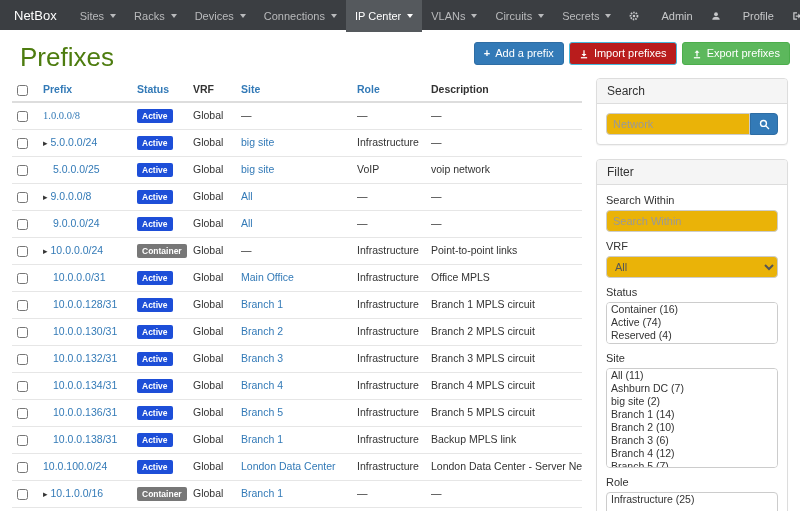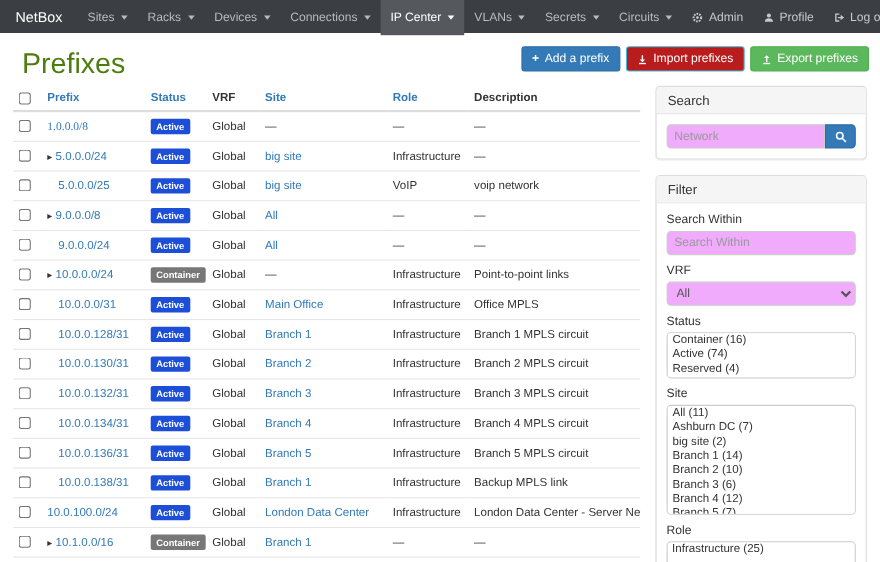--- a/index.html
+++ b/index.html
@@ -10,21 +10,21 @@
     font-size: 11px;
   }
 
   
   .navbar { height: 30px; background: #3b3e42; display: flex; align-items: stretch; }
   .brand { color: #fff; font-size: 13px; display: flex; align-items: center; padding: 0 14px; cursor: pointer; }
   .nav-item { color: #b9babc; display: flex; align-items: center; gap: 4px; padding: 16px 9px; cursor: pointer; white-space: nowrap; }
   .nav-item.active { background: #55595d; color: #fff; }
   .caret { display: inline-block; width: 0; height: 0; border-left: 3px solid transparent; border-right: 3px solid transparent; border-top: 4px solid; margin-left: 2px; }
   .nav-right { margin-left: auto; display: flex; }
-  .nav-right .nav-item { color: #c7c8ca; gap: 5px; justify-content: center; }
+  .nav-right .nav-item { color: #c7c8ca; gap: 22px; justify-content: center; }
   .nav-icon { display: inline-flex; align-items: center; }
 
   
   .page-header { position: relative; padding: 12px 12px 6px 12px; }
   .page-header h1 { font-size: 26px; font-weight: 400; color: #4d7c0f; line-height: 30px; margin-left: 8px; }
   .header-actions { position: absolute; top: 12px; right: 10px; display: flex; gap: 5px; }
   .btn { display: inline-flex; align-items: center; gap: 5px; font-family: inherit; font-size: 11px; color: #fff; padding: 4px 9px; border-radius: 3px; border: 1px solid transparent; cursor: pointer; line-height: 13px; }
   .btn-primary { background: #337ab7; border-color: #2e6da4; }
   .btn-info    { background: #b91c1c; border-color: #46b8da; }
   .btn-success { background: #5cb85c; border-color: #4cae4c; }
@@ -52,21 +52,21 @@
   .expand-arrow { color: #333; font-size: 9px; margin-right: 3px; cursor: pointer; }
   .label { display: inline-block; padding: 2px 5px; font-size: 8.5px; font-weight: bold; color: #fff; border-radius: 2px; line-height: 10px; }
   .label-primary { background: #1d4ed8; }
   .label-default { background: #777; }
 
   
   .panel { border: 1px solid #ddd; border-radius: 4px; background: #fff; margin-bottom: 14px; box-shadow: 0 1px 1px rgba(0,0,0,.05); }
   .panel-heading { background: #f5f5f5; border-bottom: 1px solid #ddd; border-radius: 3px 3px 0 0; padding: 5px 10px; font-size: 12px; color: #333; }
   .panel-body { padding: 9px; }
   .input-group { display: flex; }
-  .form-control { width: 100%; height: 22px; border: 1px solid #ccc; border-radius: 4px; padding: 2px 6px; font-size: 11px; color: #555; font-family: inherit; background: #f0abfc; }
+  .form-control { width: 100%; height: 22px; border: 1px solid #ccc; border-radius: 4px; padding: 2px 6px; font-size: 11px; color: #555; font-family: inherit; background: #eab308; }
   .form-control::placeholder { color: #999; }
   .input-group .form-control { border-radius: 4px 0 0 4px; flex: 1; min-width: 0; }
   .search-btn { width: 28px; height: 22px; background: #337ab7; border: 1px solid #2e6da4; border-radius: 0 4px 4px 0; display: flex; align-items: center; justify-content: center; cursor: pointer; }
   .filter-label { display: block; font-size: 11px; color: #333; margin: 8px 0 3px; line-height: 13px; }
   .filter-label:first-child { margin-top: 0; }
   .listbox { border: 1px solid #ccc; border-radius: 4px; overflow-y: scroll; overflow-x: hidden; background: #fff; }
   .listbox .opt { padding: 0 4px; line-height: 13px; font-size: 10.5px; color: #333; white-space: nowrap; cursor: pointer; }
   .listbox::-webkit-scrollbar { width: 9px; }
   .listbox::-webkit-scrollbar-track { background: #f4f4f4; border-left: 1px solid #ddd; }
   .listbox::-webkit-scrollbar-thumb { background: #c9c9c9; border-radius: 4px; border: 1px solid #b5b5b5; }
@@ -98,25 +98,25 @@
     </span>
   <span class="nav-item active">
       <span>IP Center</span>
       <i class="caret"></i>
     </span>
   <span class="nav-item">
       <span>VLANs</span>
       <i class="caret"></i>
     </span>
   <span class="nav-item">
+      <span>Circuits</span>
+      <i class="caret"></i>
+    </span>
+  <span class="nav-item">
       <span>Secrets</span>
-      <i class="caret"></i>
-    </span>
-  <span class="nav-item">
-      <span>Circuits</span>
       <i class="caret"></i>
     </span>
   <span class="nav-right">
     <span class="nav-item">
       <span class="nav-icon">
         <svg width="10" height="10" viewBox="0 0 16 16">
             <circle cx="8" cy="8" r="5.5" fill="none" stroke="currentColor" stroke-width="3" stroke-dasharray="2.4 1.6"></circle>
             <circle cx="8" cy="8" r="2" fill="currentColor"></circle>
           </svg>
       </span>

